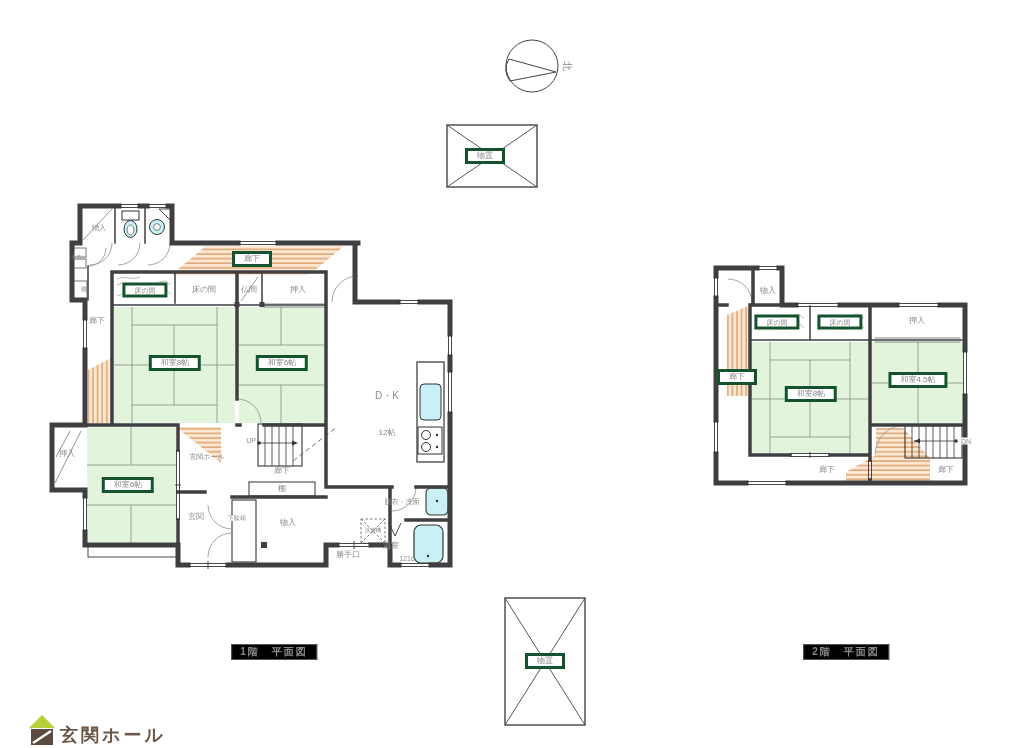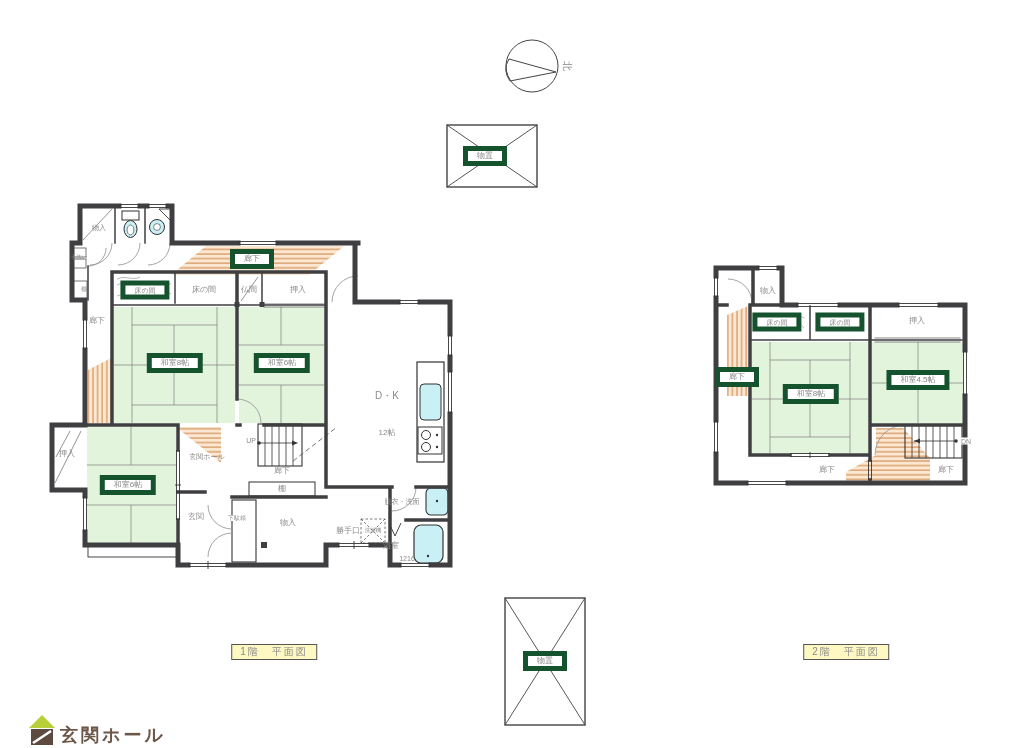--- a/index.html
+++ b/index.html
@@ -1,25 +1,25 @@
 <!DOCTYPE html>
 <html><head>
 <meta charset="utf-8">
 <style>
   html,body{margin:0;padding:0;background:#fff;}
   .canvas{position:relative;width:1025px;height:748px;background:#ffffff;overflow:hidden;
           font-family:"Liberation Sans","DejaVu Sans",sans-serif;}
   svg{position:absolute;left:0;top:0;}
   .lb{position:absolute;transform:translate(-50%,-50%);color:#8b8b8b;font-size:9px;
       white-space:nowrap;line-height:1;z-index:5;}
-  .bx{background:#fff;border:5px solid #14532d;padding:1px 9px;color:#878787;}
+  .bx{background:#fff;border:3px solid #14532d;padding:1px 9px;color:#878787;}
   .s6{font-size:6px;} .s7{font-size:7px;} .s8{font-size:8px;} .s10{font-size:10px;}
   .wbg{background:#fff;padding:0 1px;}
-  .cap{background:#fef9c3;border:1px solid #555;padding:2px 8px;font-size:10px;
-       color:#8a8a8a;letter-spacing:2px;}
+  .cap{background:#000000;border:1px solid #555;padding:2px 8px;font-size:10px;
+       color:#8a8a8a;letter-spacing:2px;font-weight:bold;}
   .north{transform:translate(-50%,-50%) rotate(90deg);color:#8a8a8a;font-size:10px;}
   .logo-text{position:absolute;left:60px;top:723px;font-size:18px;color:#6d5749;
              letter-spacing:3px;font-weight:600;z-index:6;}
 </style>
 </head>
 <body>
 
 <div class="canvas">
 
 <svg width="1025" height="748" viewBox="0 0 1025 748">
@@ -278,21 +278,21 @@
 <div class="lb s8" style="left:387px;top:433px">12帖</div>
 <div class="lb s8" style="left:67px;top:454px">押入</div>
 <div class="lb bx s8" style="left:128px;top:485px">和室6帖</div>
 <div class="lb s7" style="left:207px;top:456px">玄関ホール</div>
 <div class="lb s7" style="left:251px;top:440px">UP</div>
 <div class="lb s8" style="left:282px;top:471px">廊下</div>
 <div class="lb s8" style="left:282px;top:489px">棚</div>
 <div class="lb s8" style="left:196px;top:517px">玄関</div>
 <div class="lb s6 wbg" style="left:237px;top:518px">下駄箱</div>
 <div class="lb s8" style="left:288px;top:523px">物入</div>
-<div class="lb s8" style="left:348px;top:531px">勝手口</div>
+<div class="lb s8" style="left:348px;top:555px">勝手口</div>
 <div class="lb" style="left:373px;top:531px;font-size:5.5px">洗濯機</div>
 <div class="lb s7" style="left:402px;top:501px">脱衣・洗面</div>
 <div class="lb s8" style="left:391px;top:546px">浴室</div>
 <div class="lb s7" style="left:407px;top:558px">1216</div>
 <div class="lb cap" style="left:274px;top:652px">1階　平面図</div>
 
 <div class="lb s8" style="left:768px;top:291px">物入</div>
 <div class="lb bx s7" style="left:777px;top:322px">床の間</div>
 <div class="lb bx s7" style="left:840px;top:322px">床の間</div>
 <div class="lb s8" style="left:917px;top:321px">押入</div>

